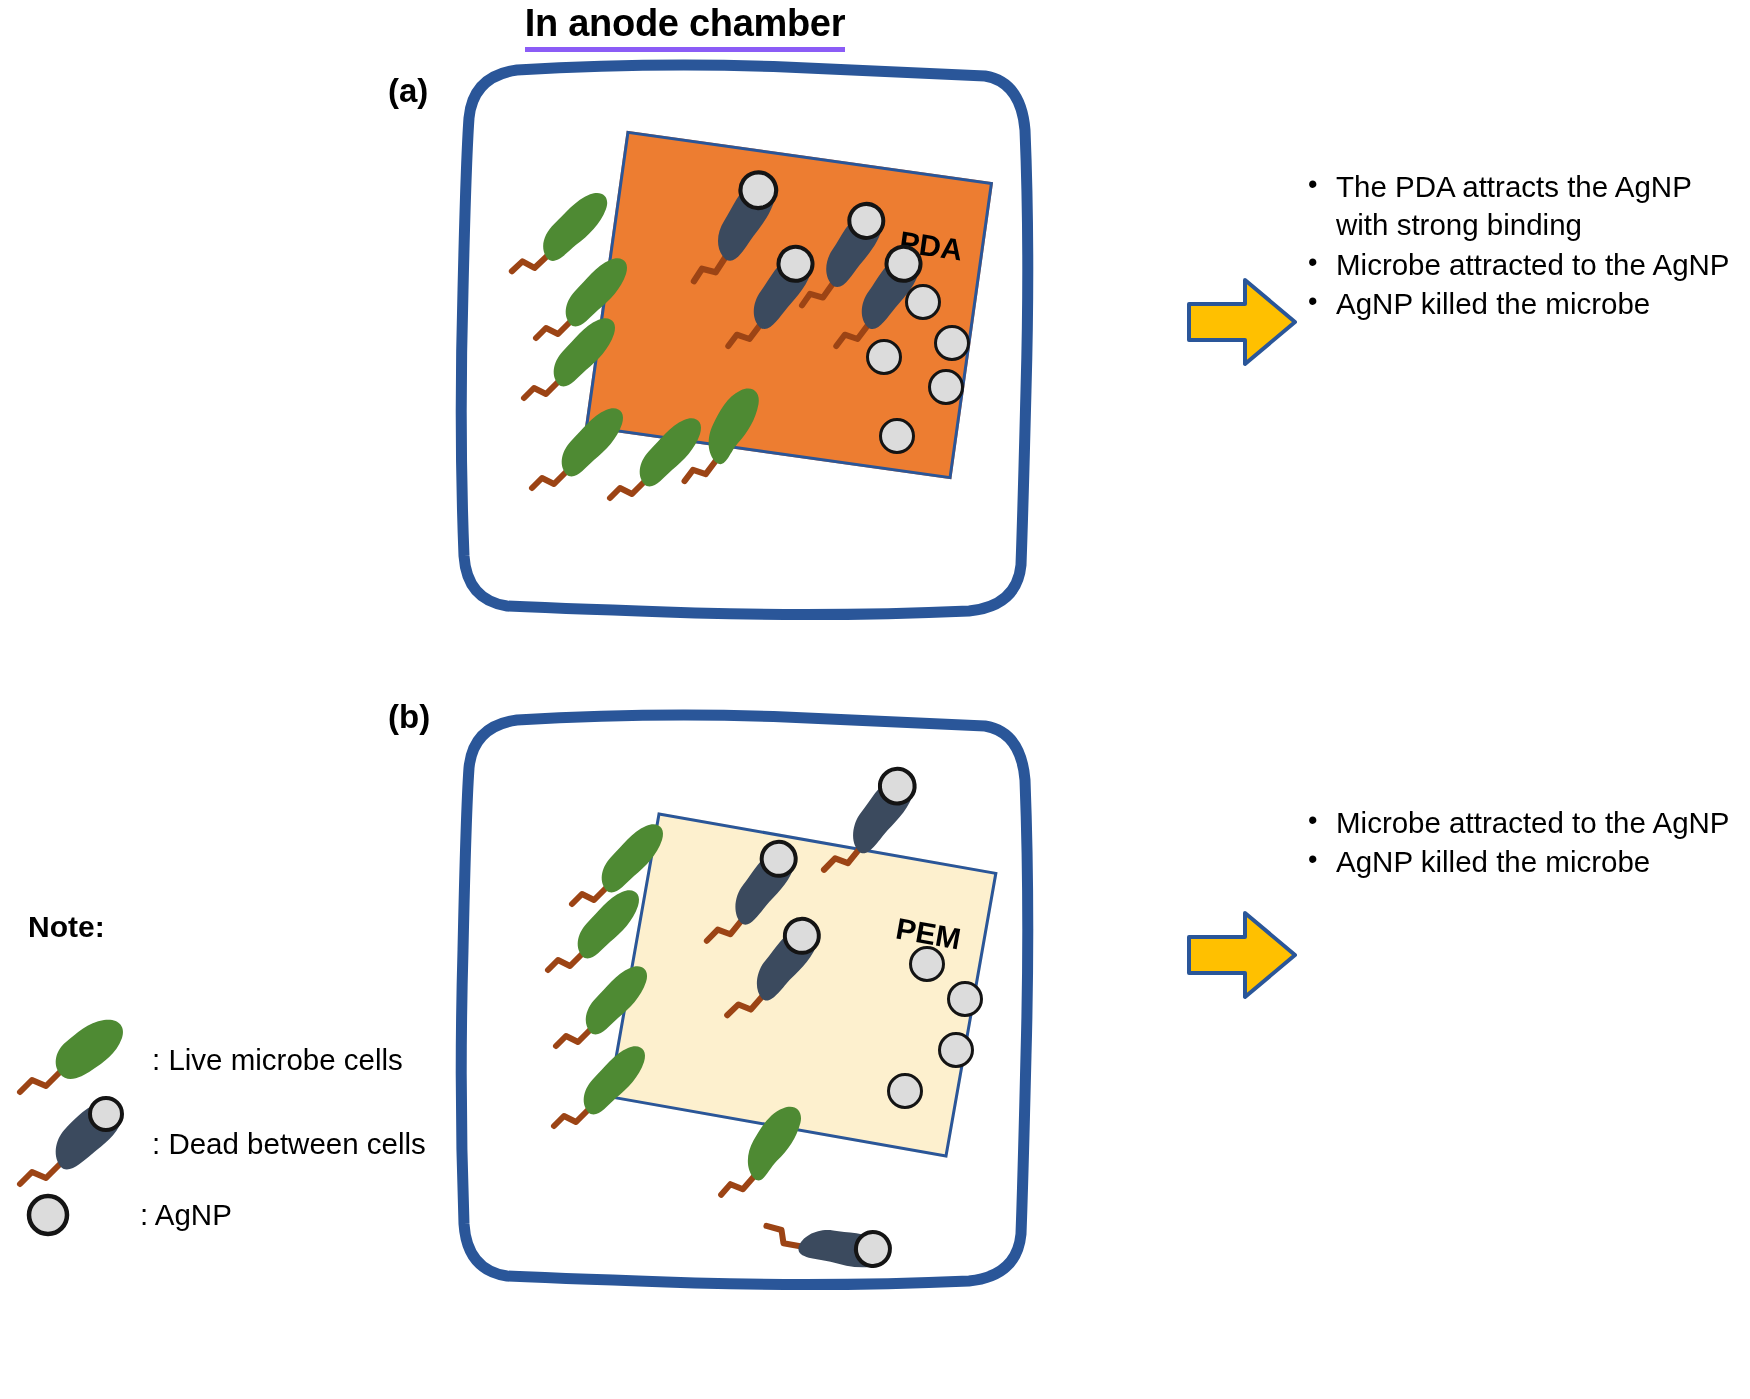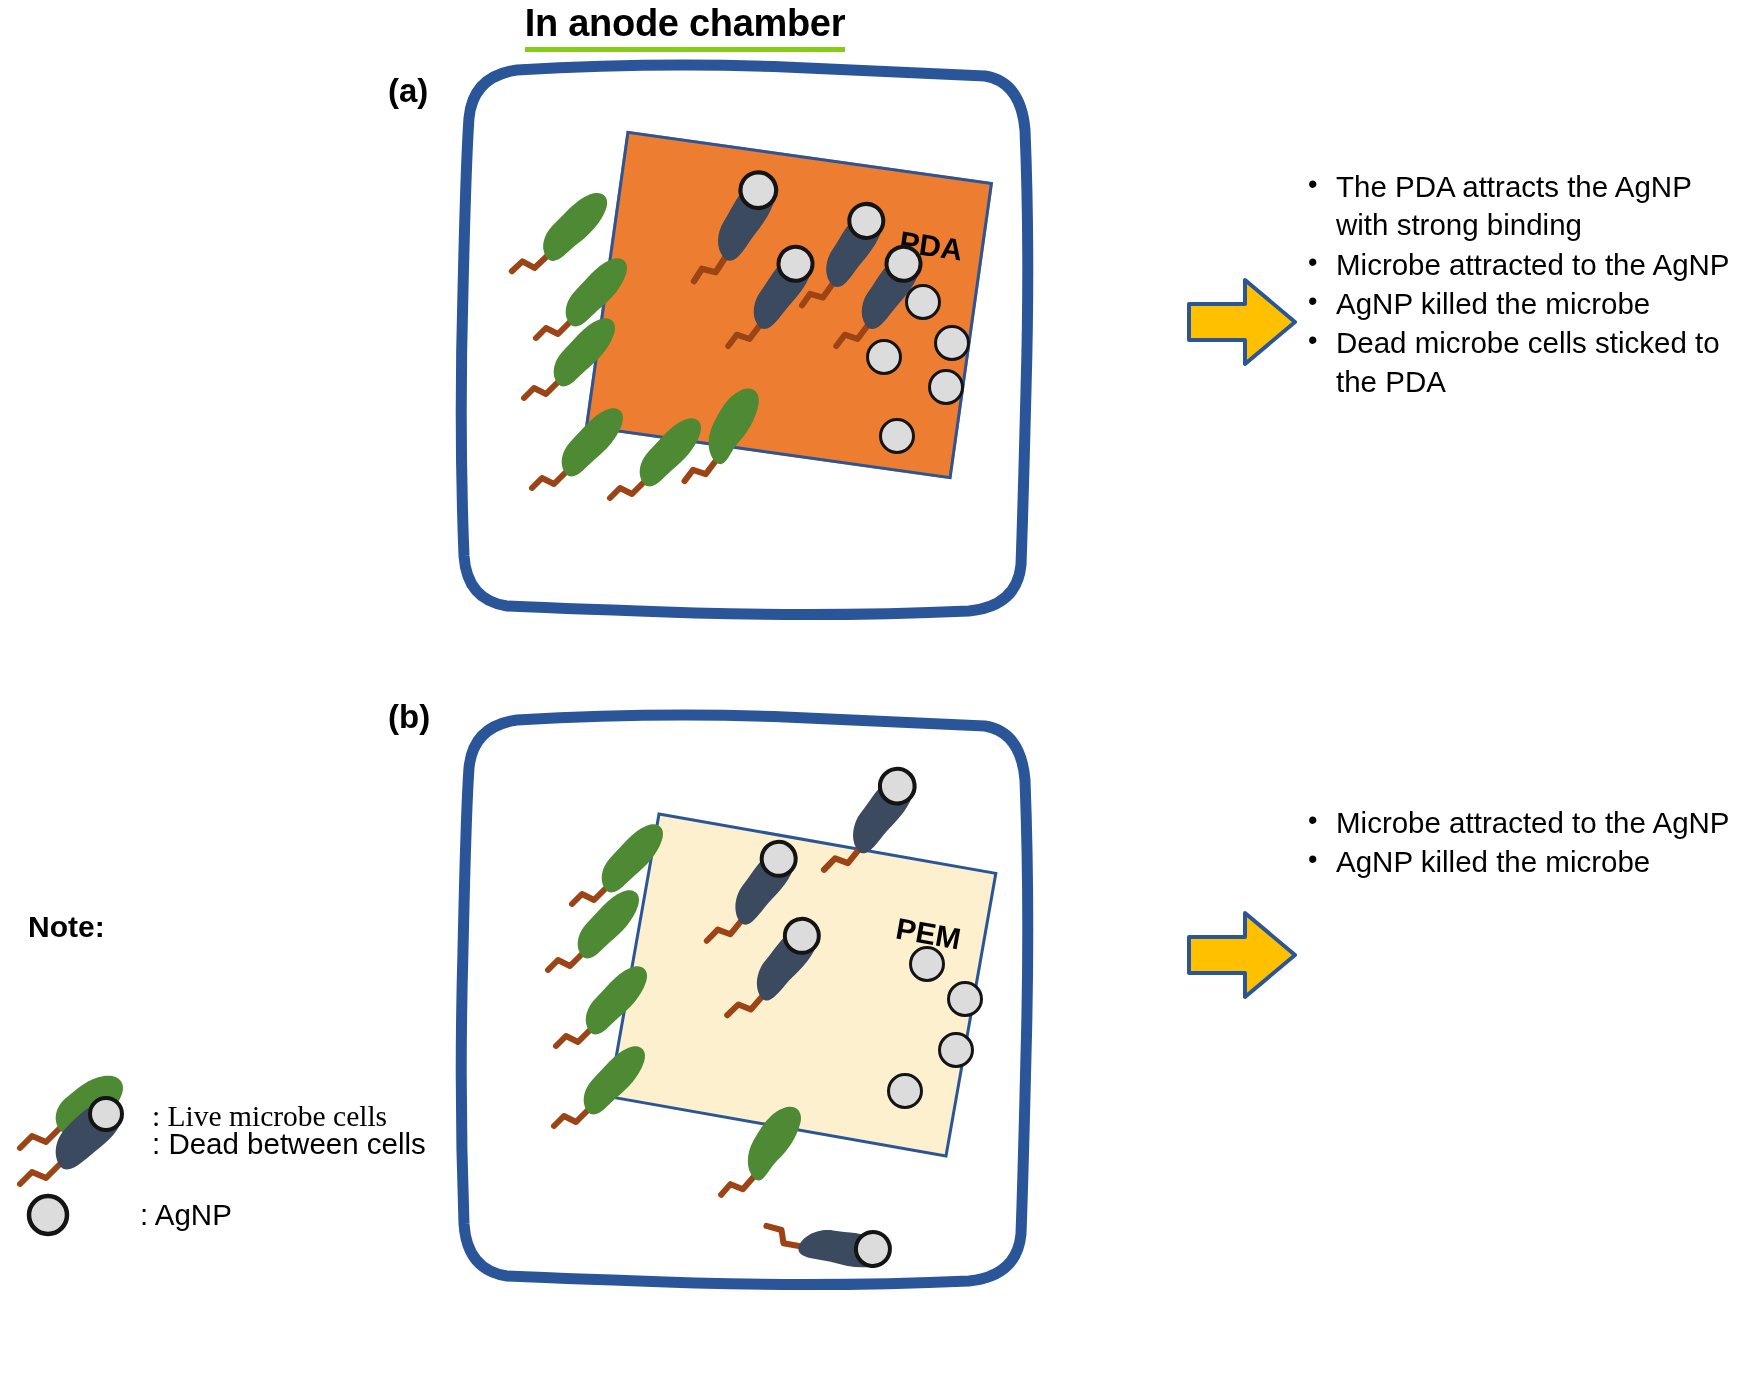--- a/index.html
+++ b/index.html
@@ -22,21 +22,21 @@
     left: 0;
     top: 2px;
     width: 1370px;
     text-align: center;
     font-size: 38px;
     font-weight: bold;
     letter-spacing: -0.3px;
   }
   .title span.tx {
     display: inline-block;
-    border-bottom: 5px solid #84cc16;
+    border-bottom: 5px solid #8b5cf6;
     padding-bottom: 5px;
     line-height: 1.0;
   }
 
   
   .panel-letter {
     position: absolute;
     font-size: 33px;
     font-weight: bold;
     line-height: 1;
@@ -149,21 +149,21 @@
     position: relative;
     width: 140px;
     height: 96px;
     flex: 0 0 140px;
   }
   .legend-icon svg { display: block; width: 100%; height: 100%; overflow: visible; }
   .legend-text {
     font-size: 29.5px;
     white-space: nowrap;
   }
-  #legend-live { left: 12px; top: 1068px; font-family: Liberation Serif, serif; }
+  #legend-live { left: 12px; top: 1012px; }
   #legend-dead { left: 12px; top: 1096px; }
   #legend-agnp { left: 0; top: 1185px; }
   #legend-agnp .legend-icon { height: 60px; }
 </style>
 </head>
 <body>
 
 <div class="title">
   <span class="tx">In anode chamber</span>
 </div>
@@ -270,21 +270,20 @@
   <svg viewBox="0 0 120 100">
     <path d="M6 32 L62 32 L62 8 L112 50 L62 92 L62 68 L6 68 Z" fill="#FFC000" stroke="#2A5699" stroke-width="4" stroke-linejoin="round"></path>
   </svg>
 </div>
 
 <div class="bullets" id="bullets-a">
   <ul>
     <li>The PDA attracts the AgNP with strong binding</li>
     <li>Microbe attracted to the AgNP</li>
     <li>AgNP killed the microbe</li>
-    <li>Dead microbe cells sticked to the PDA</li>
   </ul>
 </div>
 
 <div class="panel-letter" id="letter-b">(b)</div>
 
 <div class="chamber" id="chamber-b">
   <svg viewBox="0 0 580 580" preserveAspectRatio="none">
     <path d="M 62 10 Q 200 2 330 7 Q 450 12 530 16 Q 566 22 570 70
              Q 575 200 571 345 Q 568 470 566 524 Q 562 566 514 571
              Q 380 577 240 573 Q 120 569 52 566 Q 12 560 9 514

